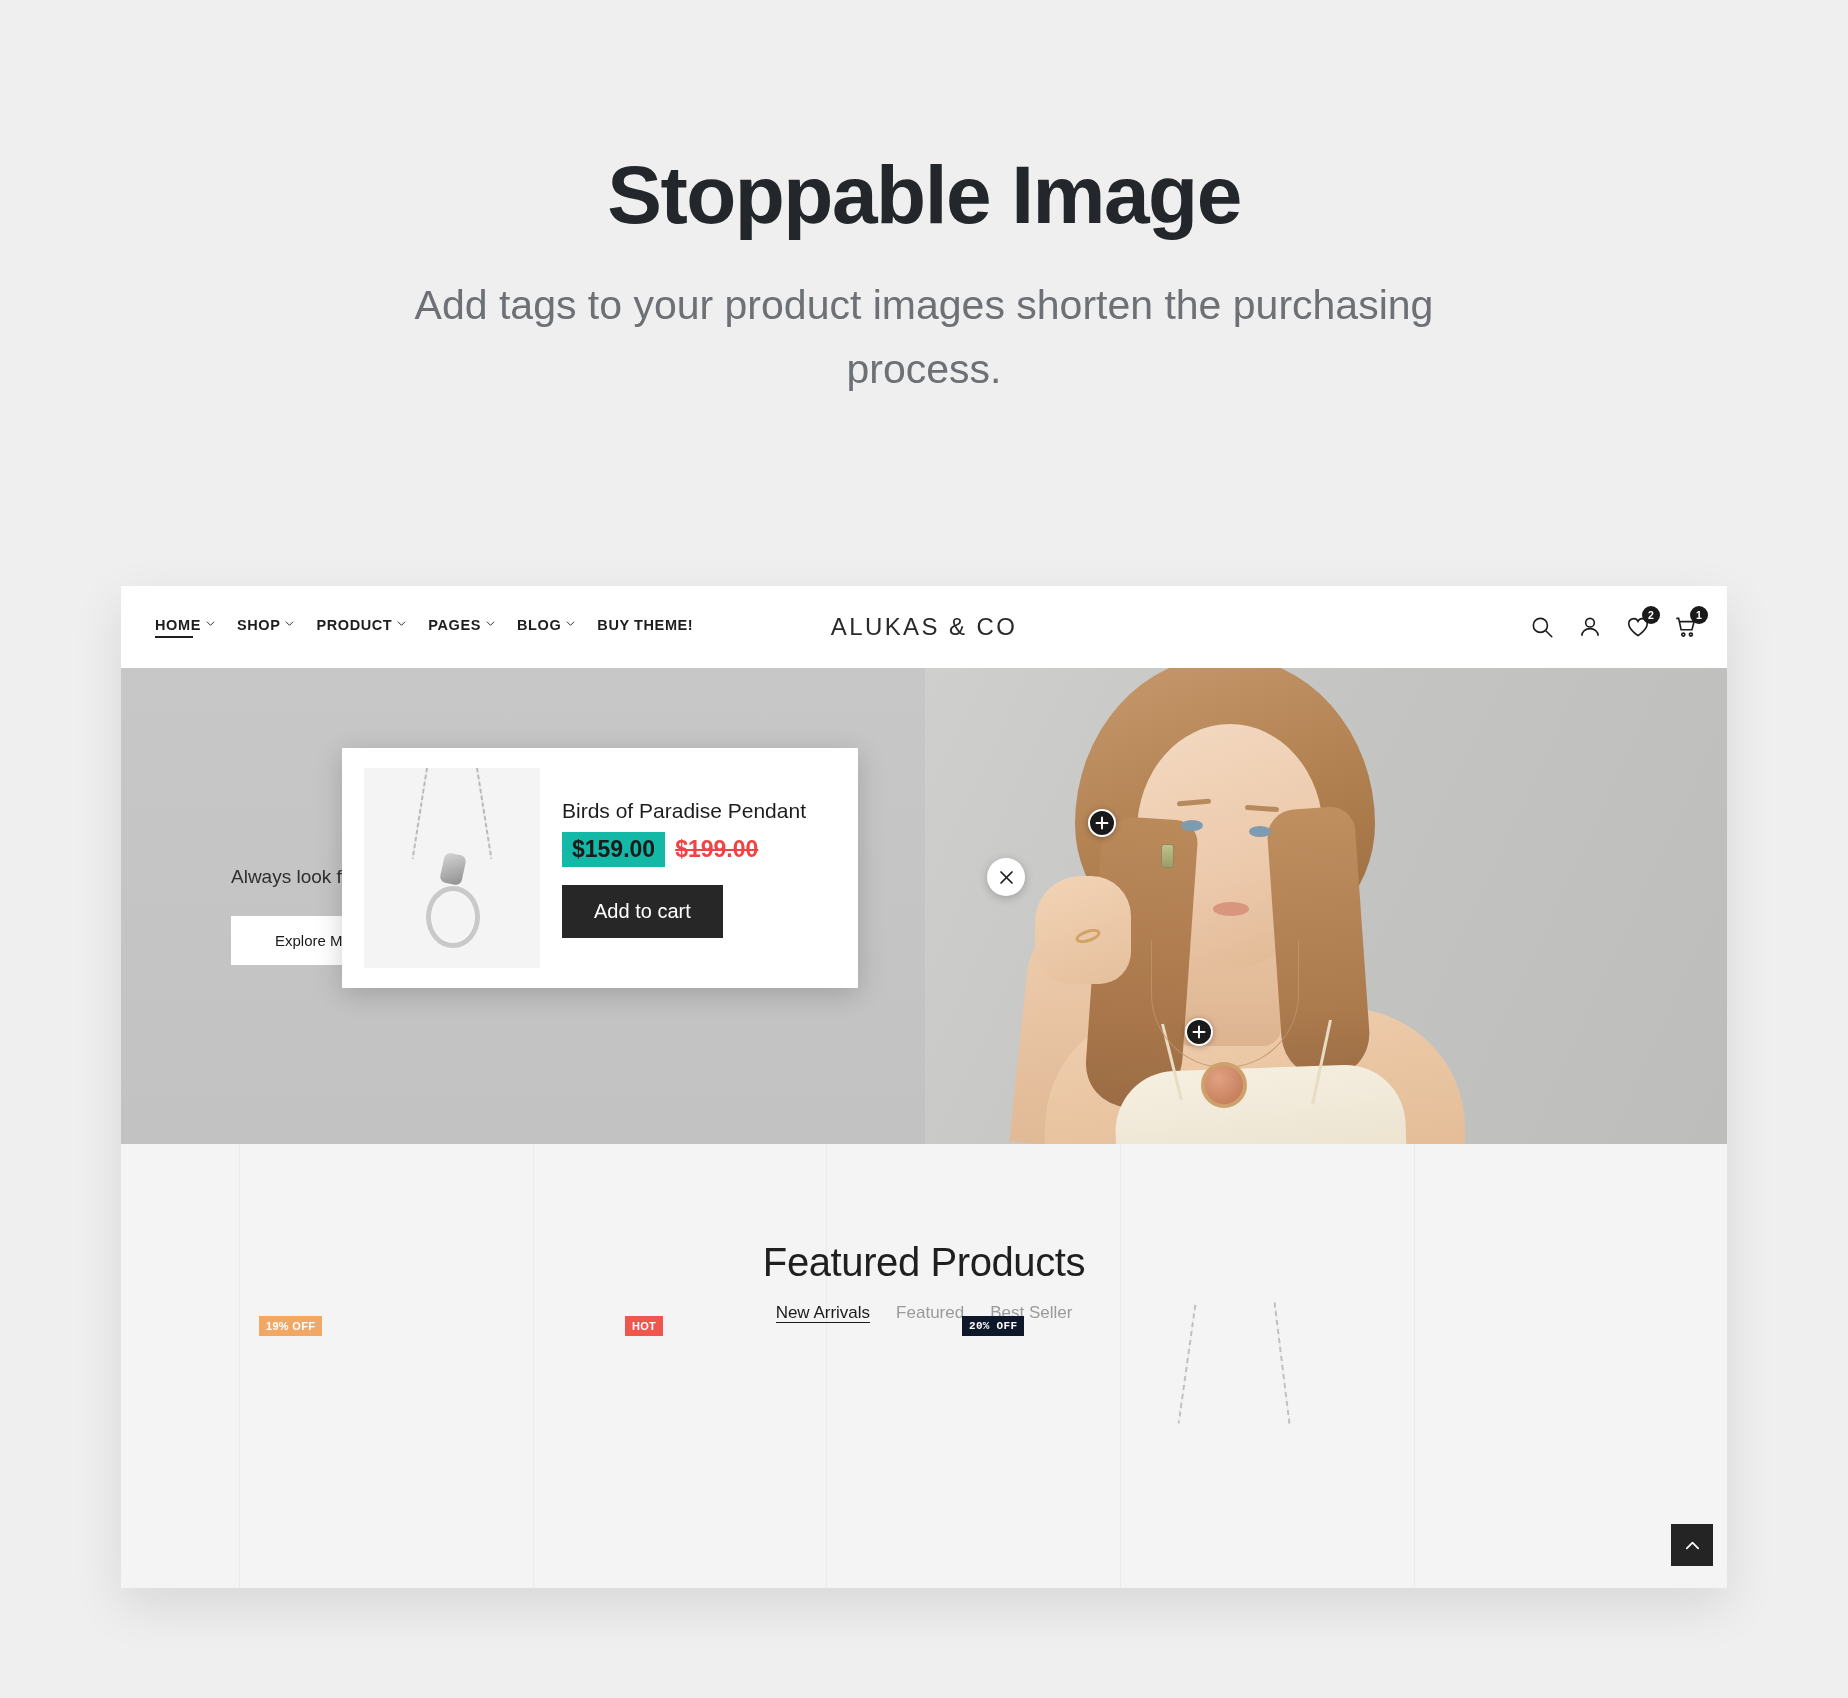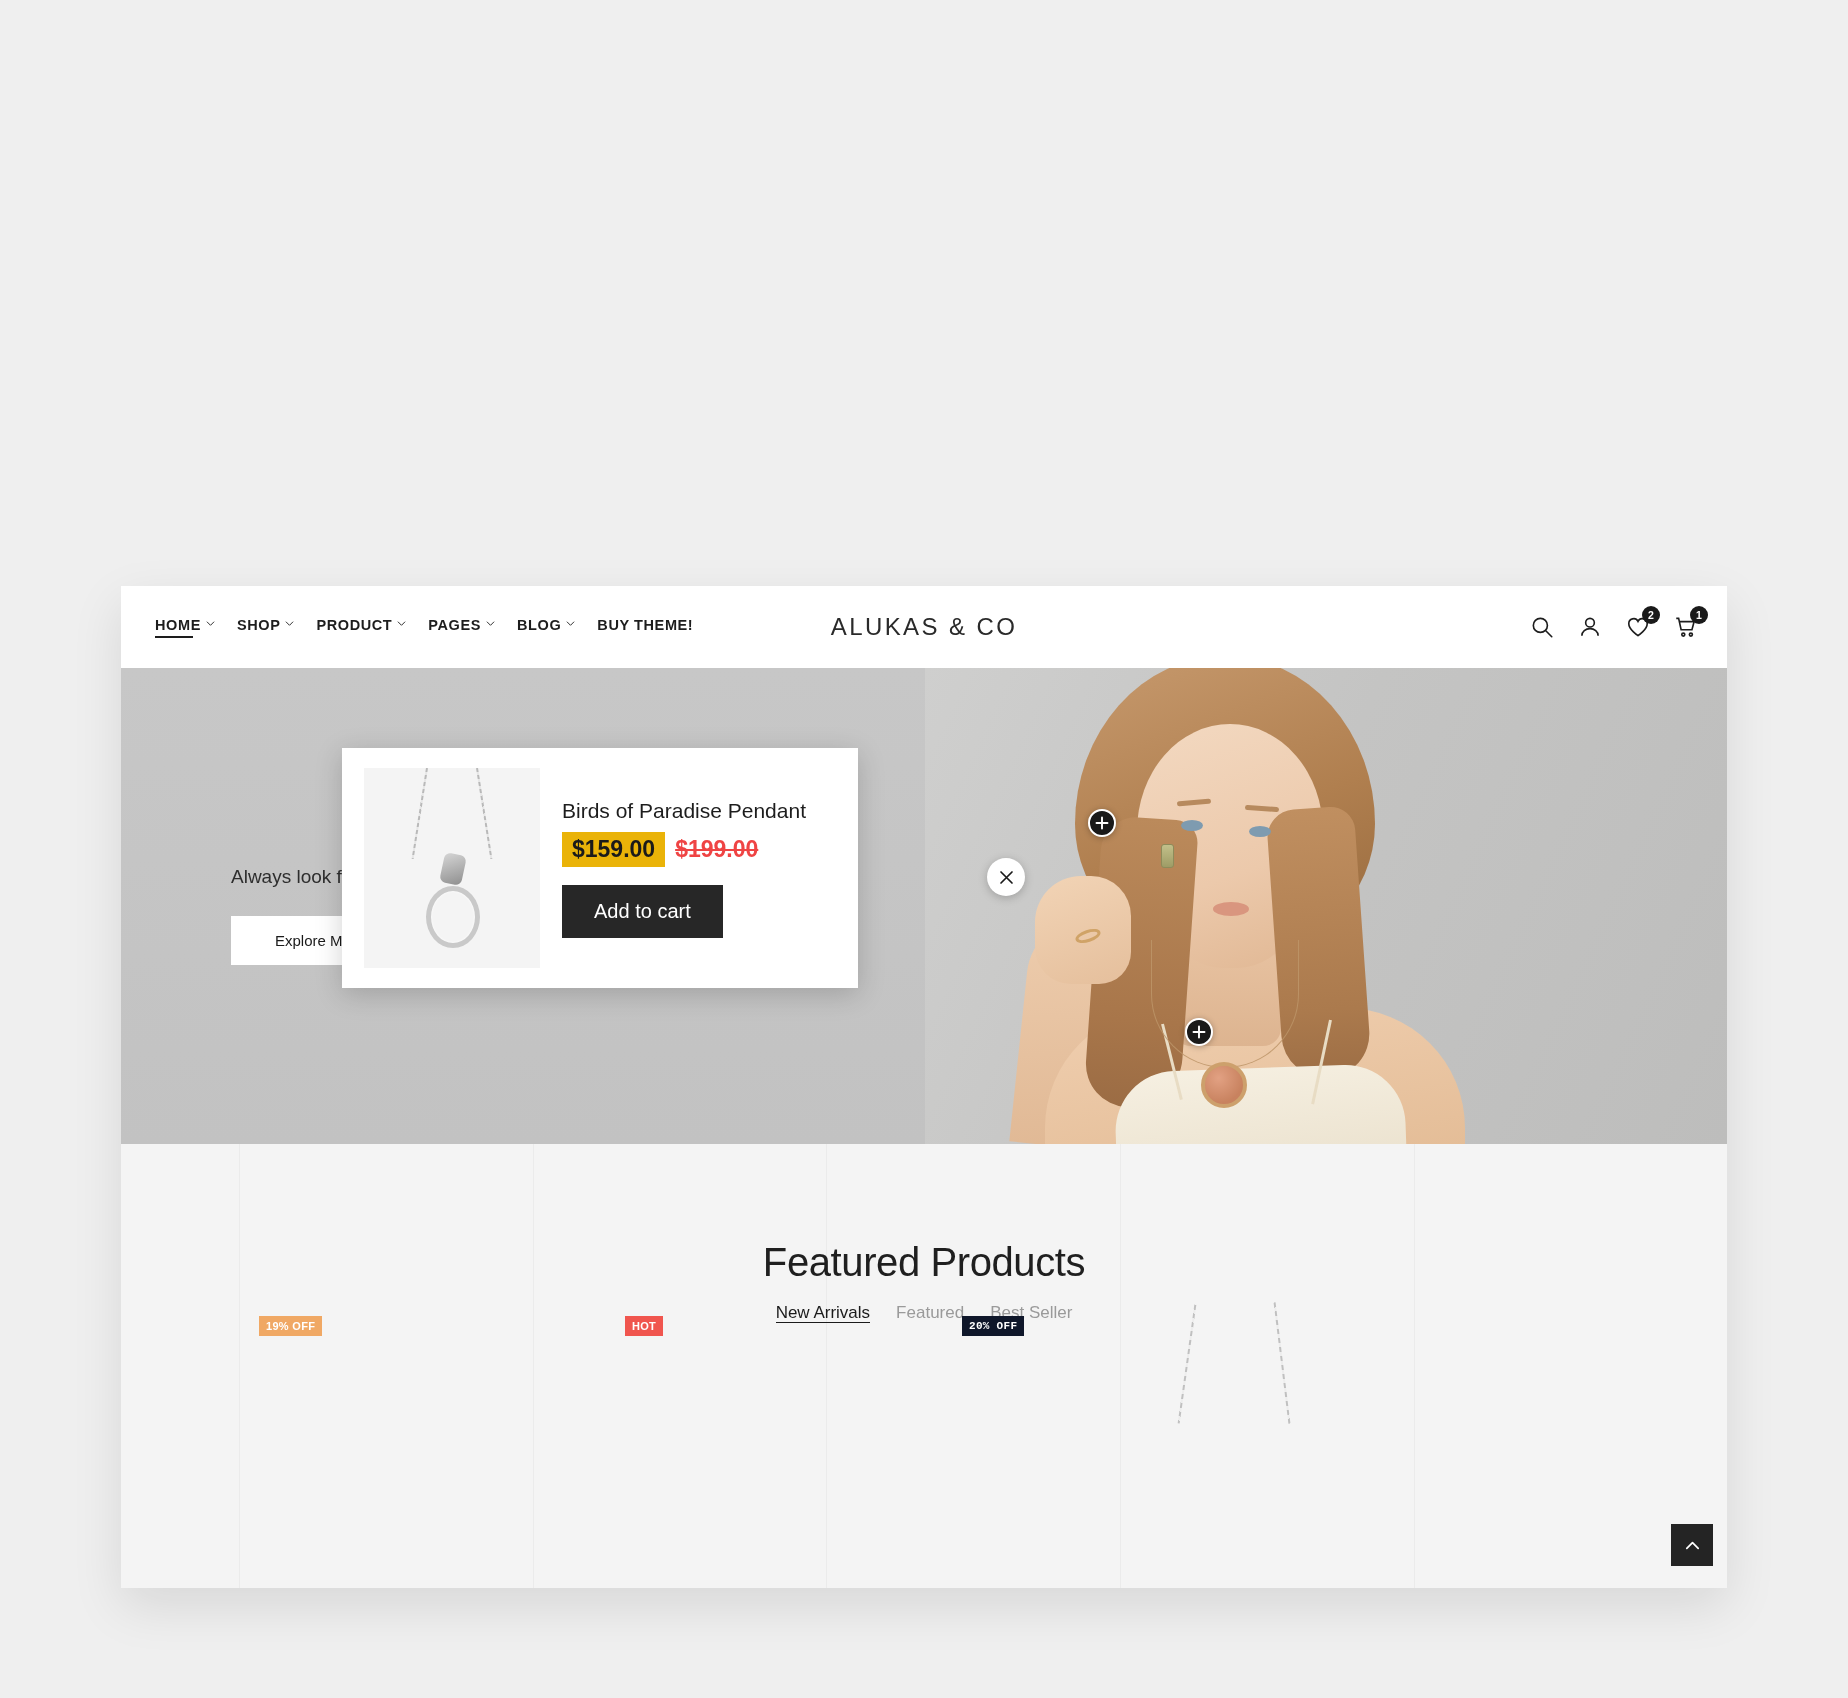--- a/index.html
+++ b/index.html
@@ -220,21 +220,21 @@
     box-shadow: inset 0 0 3px #fff;
   }
   .pop-info { flex: 1; min-width: 0; }
   .pop-title {
     font-size: 21px; color: #1d1d1d; line-height: 1.28; font-weight: 400;
     margin-bottom: 8px;
   }
   .pop-prices { display: flex; align-items: center; gap: 10px; margin-bottom: 18px; }
   .pop-price-new {
     font-size: 23px; font-weight: 700; color: #1a1a1a;
-    background: #eab308; padding: 4px 10px;
+    background: #14b8a6; padding: 4px 10px;
   }
   .pop-price-old {
     font-size: 23px; font-weight: 700; color: #ef4444;
     text-decoration: line-through;
   }
   .pop-btn {
     background: #272727; color: #fff; border: none;
     font-size: 20px; padding: 15px 32px; cursor: pointer;
     font-family: inherit;
   }
@@ -282,20 +282,24 @@
     display: flex; align-items: center; justify-content: center;
     cursor: pointer; z-index: 30;
   }
   .totop svg { width: 19px; height: 19px; }
 </style>
 </head>
 <body>
 
 <div class="page">
 
+  <div class="promo">
+    <div class="promo-title">Stoppable Image</div>
+    <div class="promo-sub">Add tags to your product images shorten the purchasing process.</div>
+  </div>
 
   <div class="mock">
 
     <div class="site-header">
       <nav class="nav">
         <div class="nav-item active">
           <span>HOME</span>
           <span class="chev">
               <svg viewBox="0 0 10 10">
                 <path d="M1 3l4 4 4-4" fill="none" stroke="#1d1d1d" stroke-width="1"></path>

